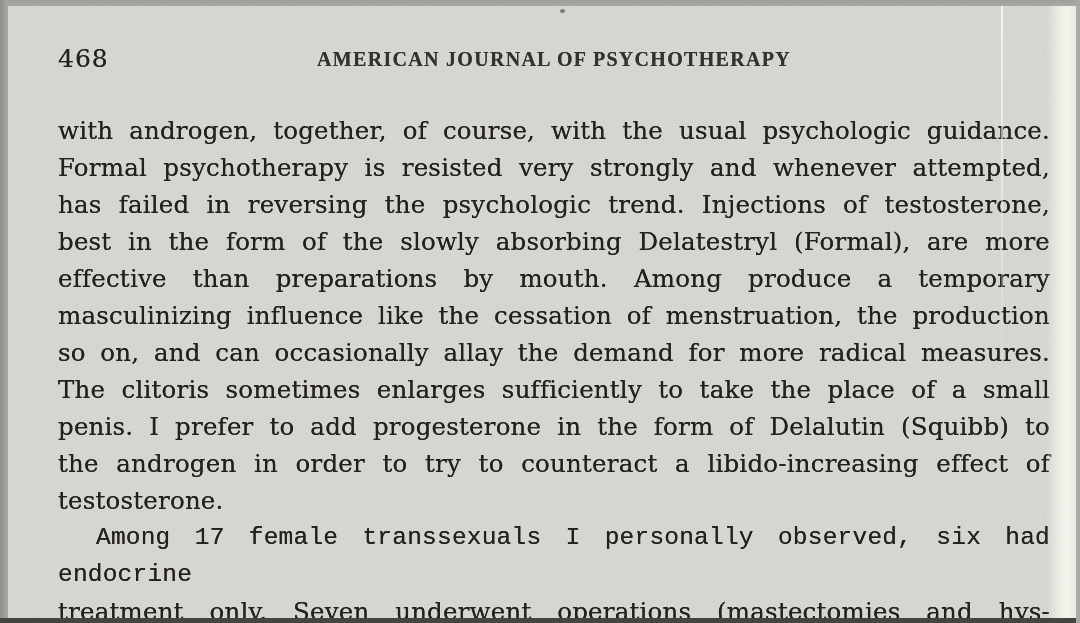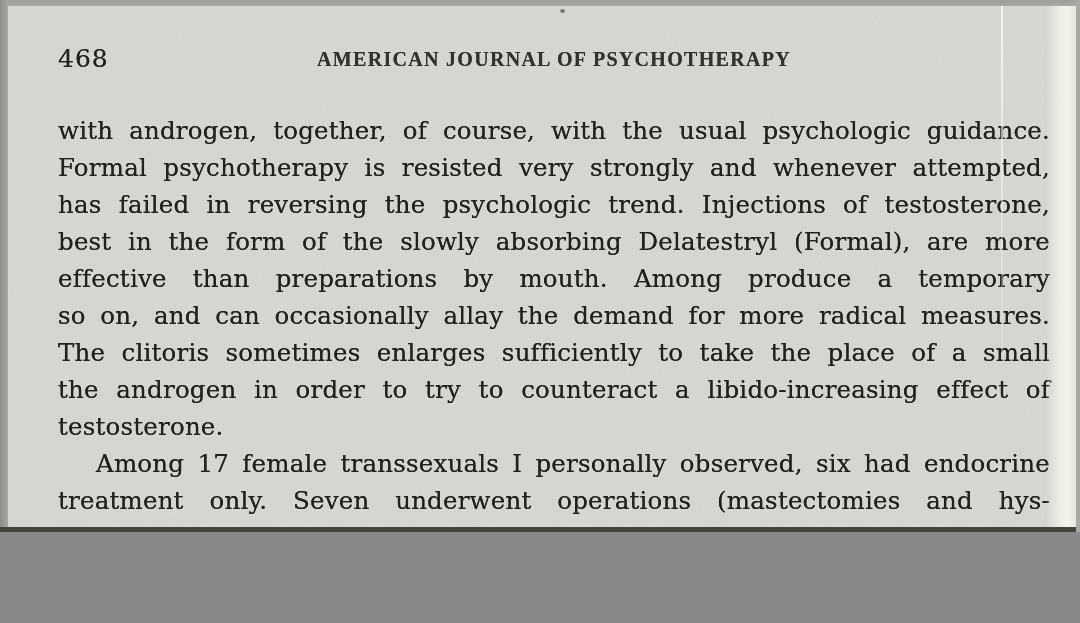--- a/index.html
+++ b/index.html
@@ -3,21 +3,21 @@
 <meta charset="utf-8">
 <style>
   html, body {
     margin: 0;
     padding: 0;
     background: #888;
   }
   .scan {
     position: relative;
     width: 1080px;
-    height: 532px;
+    height: 623px;
     overflow: hidden;
     background: var(--paper, #d8d7d3);
     font-family: "DejaVu Serif", "Liberation Serif", serif;
   }
   
   .border-top {
     position: absolute; left: 0; top: 0; width: 100%; height: 6px;
     background: linear-gradient(to bottom, #9e9d99, var(--border-grey, #aaa9a5));
     z-index: 6;
   }
@@ -95,20 +95,21 @@
     text-align-last: justify;
     white-space: nowrap; 
     white-space: normal;
   }
   .line.no-justify {
     text-align: center;
     text-align-last: left;
   }
   .line.indent {
     text-indent: 38px;
+    font-family: Liberation Mono, monospace;
   }
   
   .noise {
     position: absolute; left: 0; top: 0; width: 100%; height: 100%;
     z-index: 3; opacity: 0.45; pointer-events: none;
     mix-blend-mode: multiply;
   }
 </style>
 </head>
 <body>
@@ -120,22 +121,24 @@
     <span class="journal-title">AMERICAN JOURNAL OF PSYCHOTHERAPY</span>
   </header>
 
   <main class="body-text">
 
   <div class="line">with androgen, together, of course, with the usual psychologic guidance.</div>
       <div class="line">Formal psychotherapy is resisted very strongly and whenever attempted,</div>
       <div class="line">has failed in reversing the psychologic trend.  Injections of testosterone,</div>
       <div class="line">best in the form of the slowly absorbing Delatestryl (Formal), are more</div>
       <div class="line">effective than preparations by mouth.  Among produce a temporary</div>
+      <div class="line">masculinizing influence like the cessation of menstruation, the production</div>
       <div class="line">so on, and can occasionally allay the demand for more radical measures.</div>
       <div class="line">The clitoris sometimes enlarges sufficiently to take the place of a small</div>
+      <div class="line">penis.  I prefer to add progesterone in the form of Delalutin (Squibb) to</div>
       <div class="line">the androgen in order to try to counteract a libido-increasing effect of</div>
       <div class="line no-justify">testosterone.</div>
       <div class="line indent">Among 17 female transsexuals I personally observed, six had endocrine</div>
       <div class="line">treatment only.  Seven underwent operations (mastectomies and hys-</div>
     </main>
 
   <svg class="noise" xmlns="http://www.w3.org/2000/svg" width="1080" height="623">
     <filter id="grain">
       <feTurbulence type="fractalNoise" baseFrequency="0.55" numOctaves="2" stitchTiles="stitch"></feTurbulence>
       <feColorMatrix type="saturate" values="0"></feColorMatrix>

